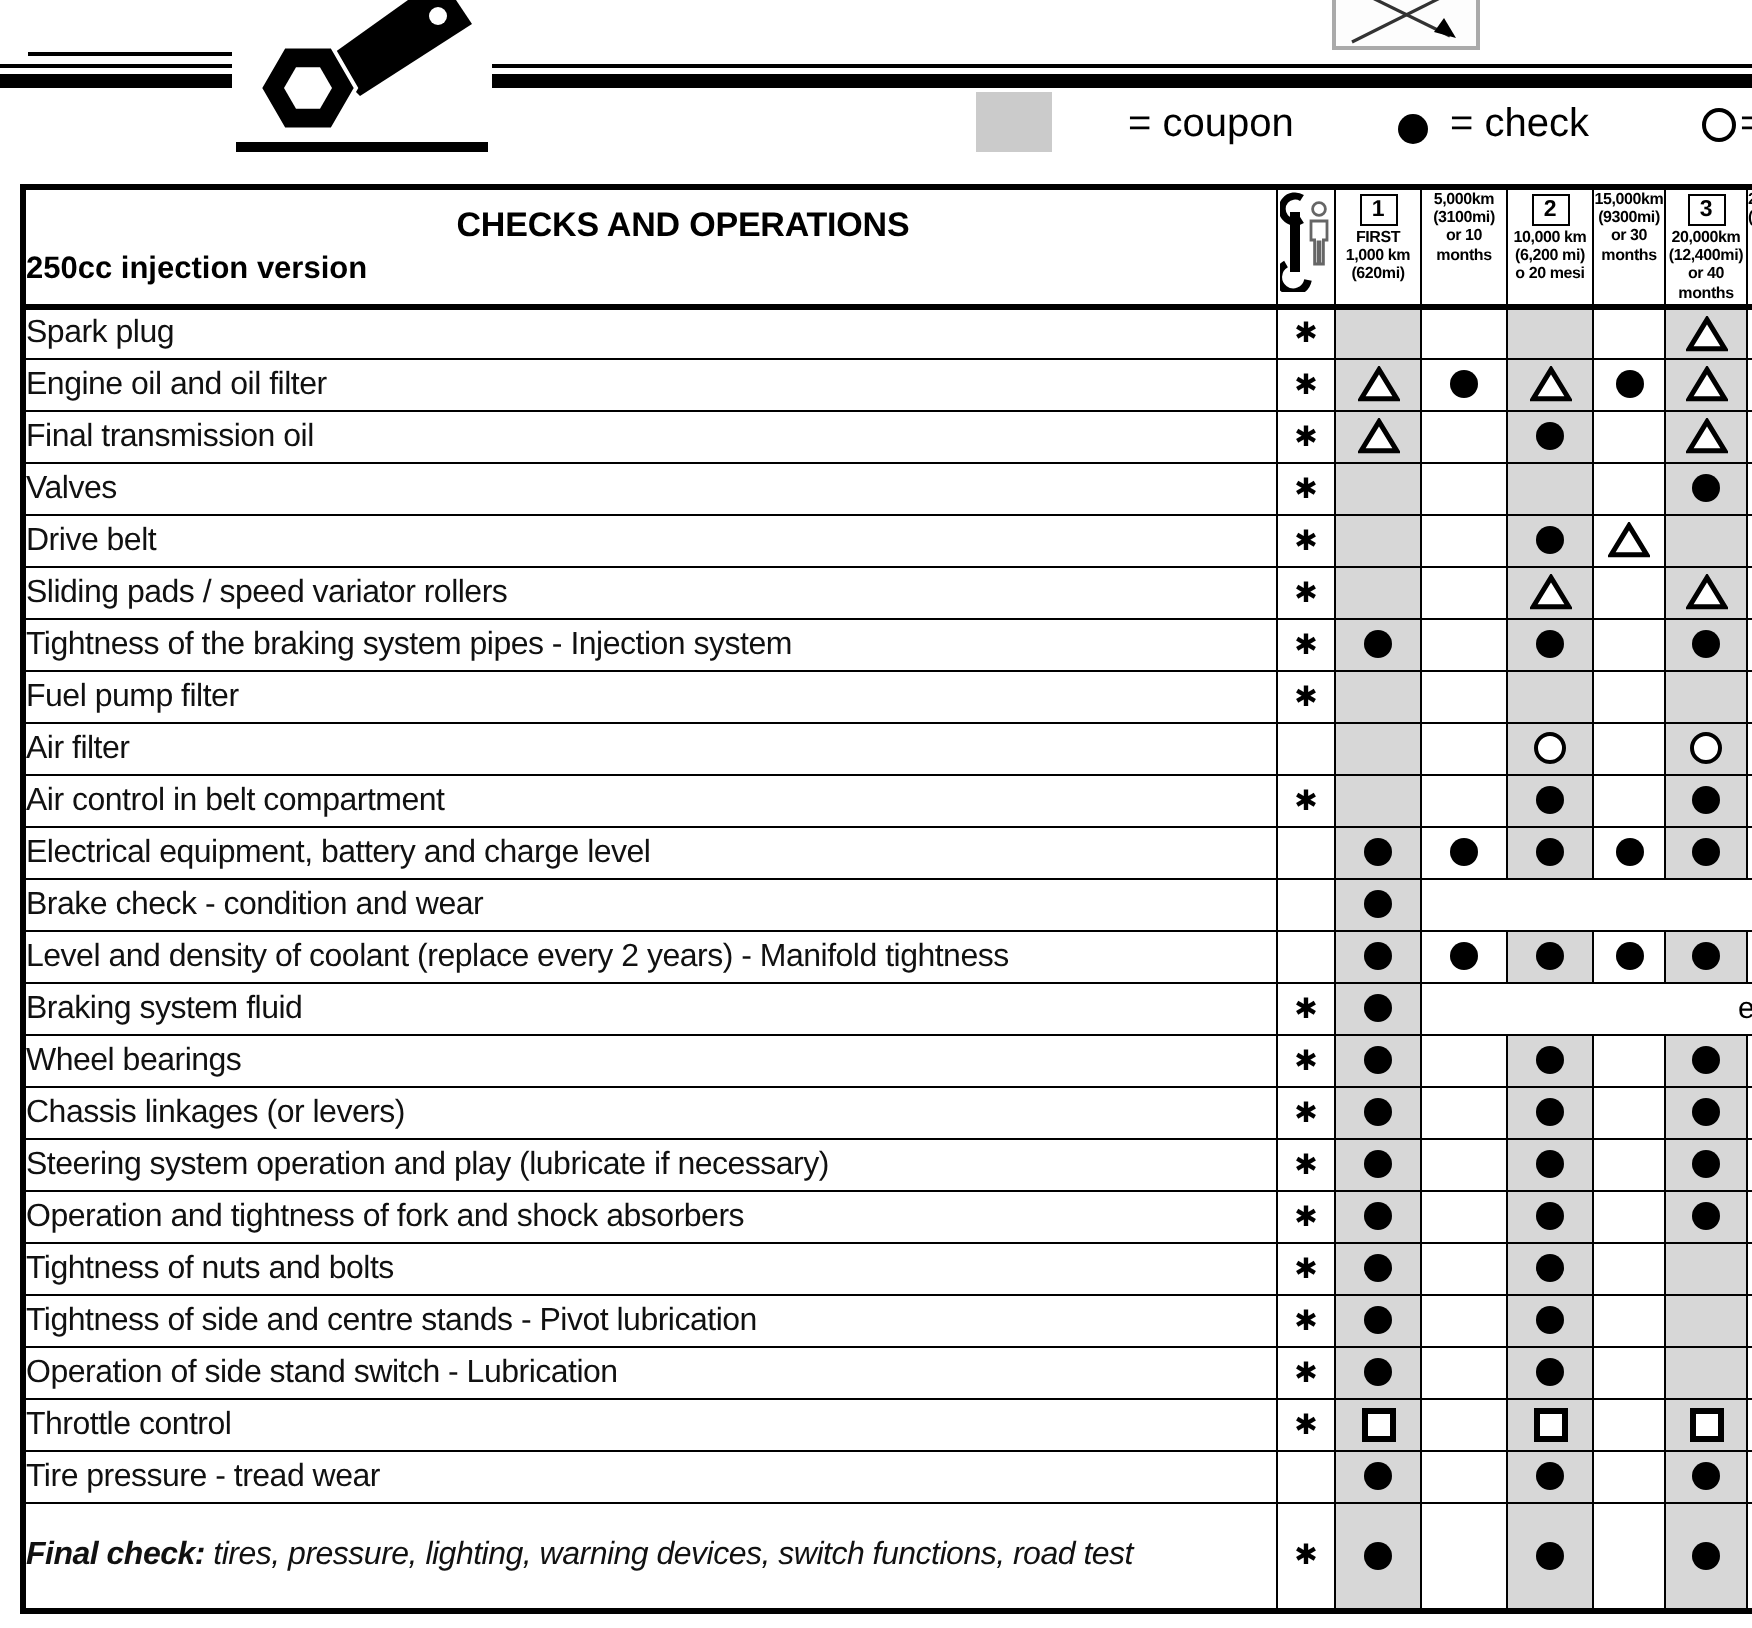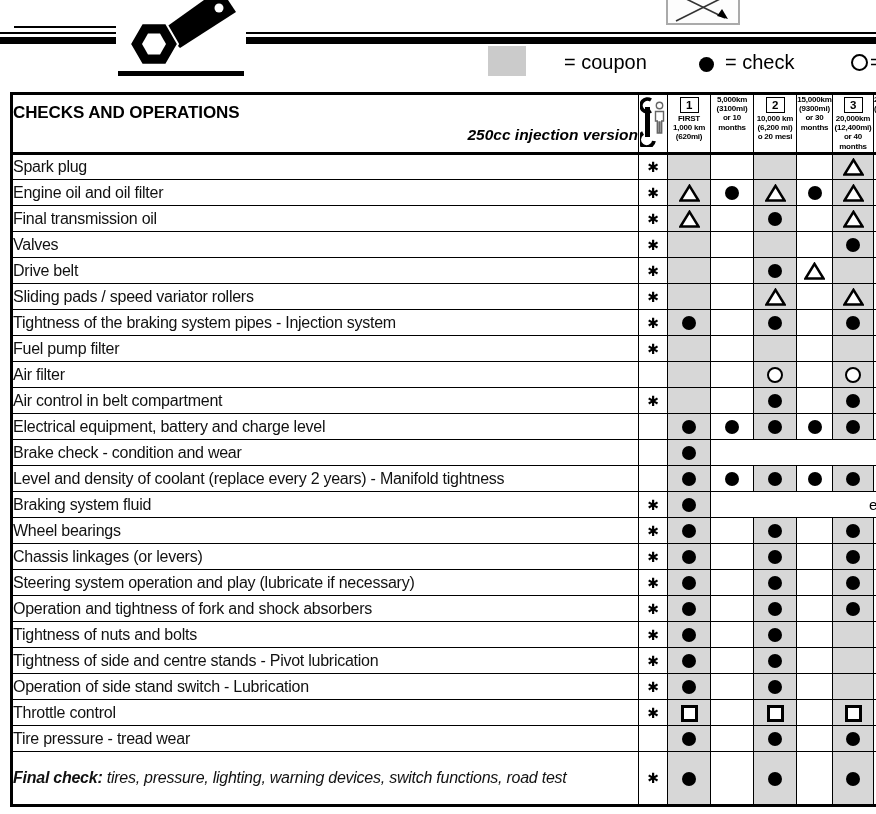--- a/index.html
+++ b/index.html
@@ -23,22 +23,22 @@
   .lg-coupon{left:564px;top:51px;}
   .lg-dot{position:absolute;left:699px;top:57px;width:15px;height:15px;border-radius:50%;background:#000;}
   .lg-check{left:725px;top:51px;}
   .lg-circle{position:absolute;left:851px;top:54px;width:13px;height:13px;border:2.6px solid #000;border-radius:50%;background:#fff;}
   .lg-eq{left:870px;top:51px;}
   
   #mt{position:absolute;left:10px;top:92px;width:900px;border-collapse:collapse;table-layout:fixed;background:#fff;border:3px solid #000;}
   #mt th,#mt td{border:1.6px solid #000;padding:0;}
   #mt thead th{border-bottom:3px solid #000;height:57px;vertical-align:top;background:#fff;}
   #mt thead th.h-label{vertical-align:middle;}
-  .h-title{font-size:17px;font-weight:bold;text-align:left;letter-spacing:-0.1px;}
-  .h-sub{font-size:15.5px;font-weight:bold;font-style:italic;text-align:right;margin-top:3px;}
+  .h-title{font-size:17px;font-weight:bold;text-align:center;letter-spacing:-0.1px;margin-left:32px;}
+  .h-sub{font-size:15.5px;font-weight:bold;text-align:left;margin-top:3px;}
   .h-wrench{text-align:center;vertical-align:middle !important;}
   .h-col{font-size:8px;font-weight:bold;line-height:1.15;text-align:center;padding-top:2px;letter-spacing:-0.2px;}
   .h-col .badge{display:inline-block;min-width:13px;height:14px;border:1.8px solid #000;background:#fff;font-size:11.5px;line-height:14px;padding:0 2px;margin:2px auto 1px;}
   .h-col.partial{text-align:left;padding-left:1px;}
   .coupon{background:var(--coupon-bg,#d7d7d7);}
   #mt tbody tr{height:26px;}
   #mt tbody tr.tall{height:54px;}
   td.lbl{font-size:16px;color:#111;padding:0 4px 0 4px;letter-spacing:-0.25px;white-space:nowrap;overflow:hidden;vertical-align:middle;margin-left:48px;}
   tr.tall td.lbl{white-space:normal;line-height:1.5;font-style:italic;}
   td.sym{text-align:center;vertical-align:middle;}

